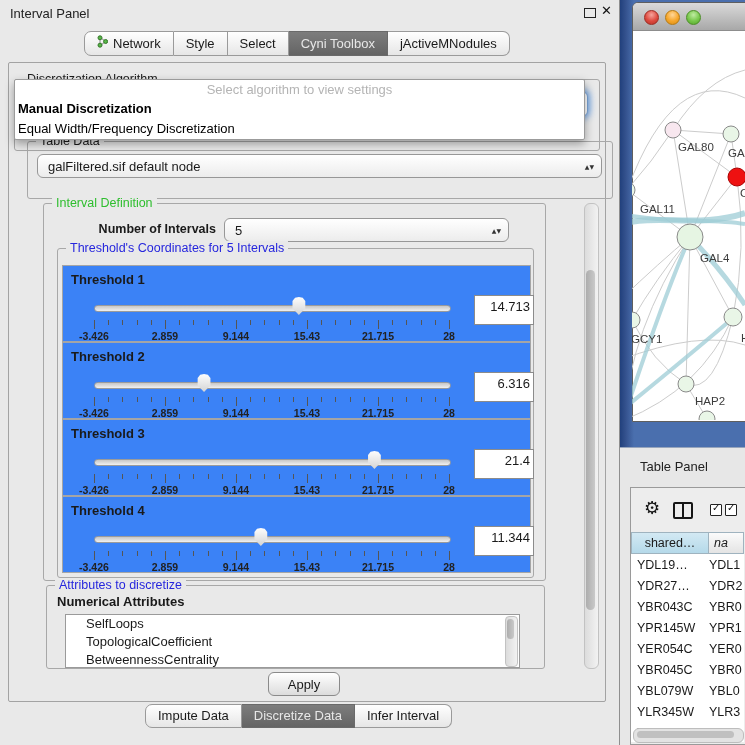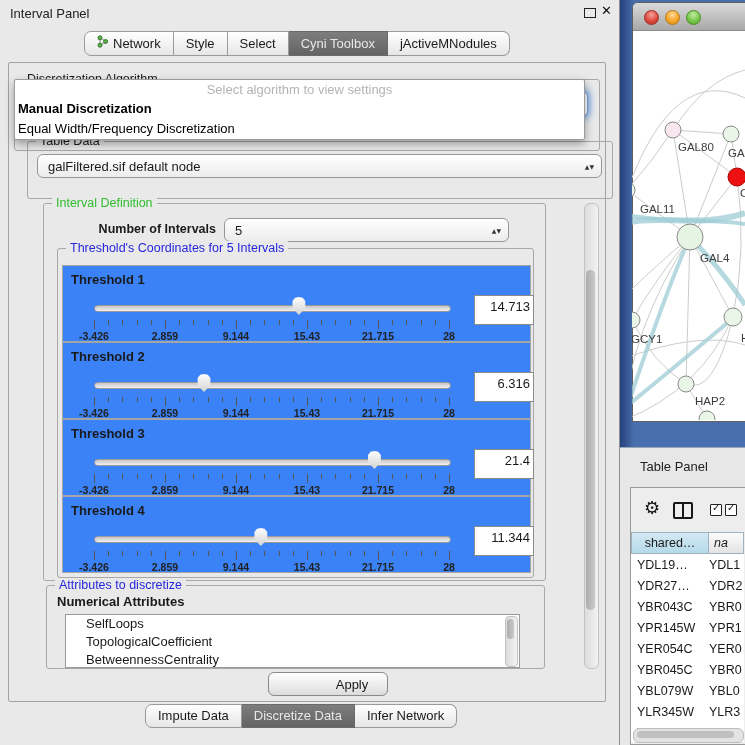--- a/index.html
+++ b/index.html
@@ -356,32 +356,32 @@
         <div class="listbox" style="left:18px;top:28px;width:453px;height:52px;" id="attrList">
           <div class="abs vsb" style="right:1px;top:1px;width:11px;height:49px;border-radius:4px;">
             <div class="vthumb" style="top:2px;height:20px;width:7px;left:1px;"></div>
           </div>
         <div class="item">SelfLoops</div>
             <div class="item">TopologicalCoefficient</div>
             <div class="item">BetweennessCentrality</div>
           </div>
       </div>
 
-      <div class="push-btn" style="left:259px;top:609px;width:70px;height:22px;padding-left:48px;">Apply</div>
+      <div class="push-btn" style="left:259px;top:609px;width:70px;height:22px;">Apply</div>
     </div>
 
     <div class="abs seg-row" id="bottomTabs" style="left:145px;top:704px;">
         <div class="seg">
           <span>Impute Data</span>
         </div>
         <div class="seg sel">
           <span>Discretize Data</span>
         </div>
         <div class="seg">
-          <span>Infer Network</span>
+          <span>Infer Interval</span>
         </div>
       </div>
   </div>
 
   <div class="abs desktop"></div>
   <div class="abs mac-win">
     <div class="mac-title">
       <span class="light red" style="left:11px;"></span>
       <span class="light yellow" style="left:32px;"></span>
       <span class="light green" style="left:53px;"></span>

